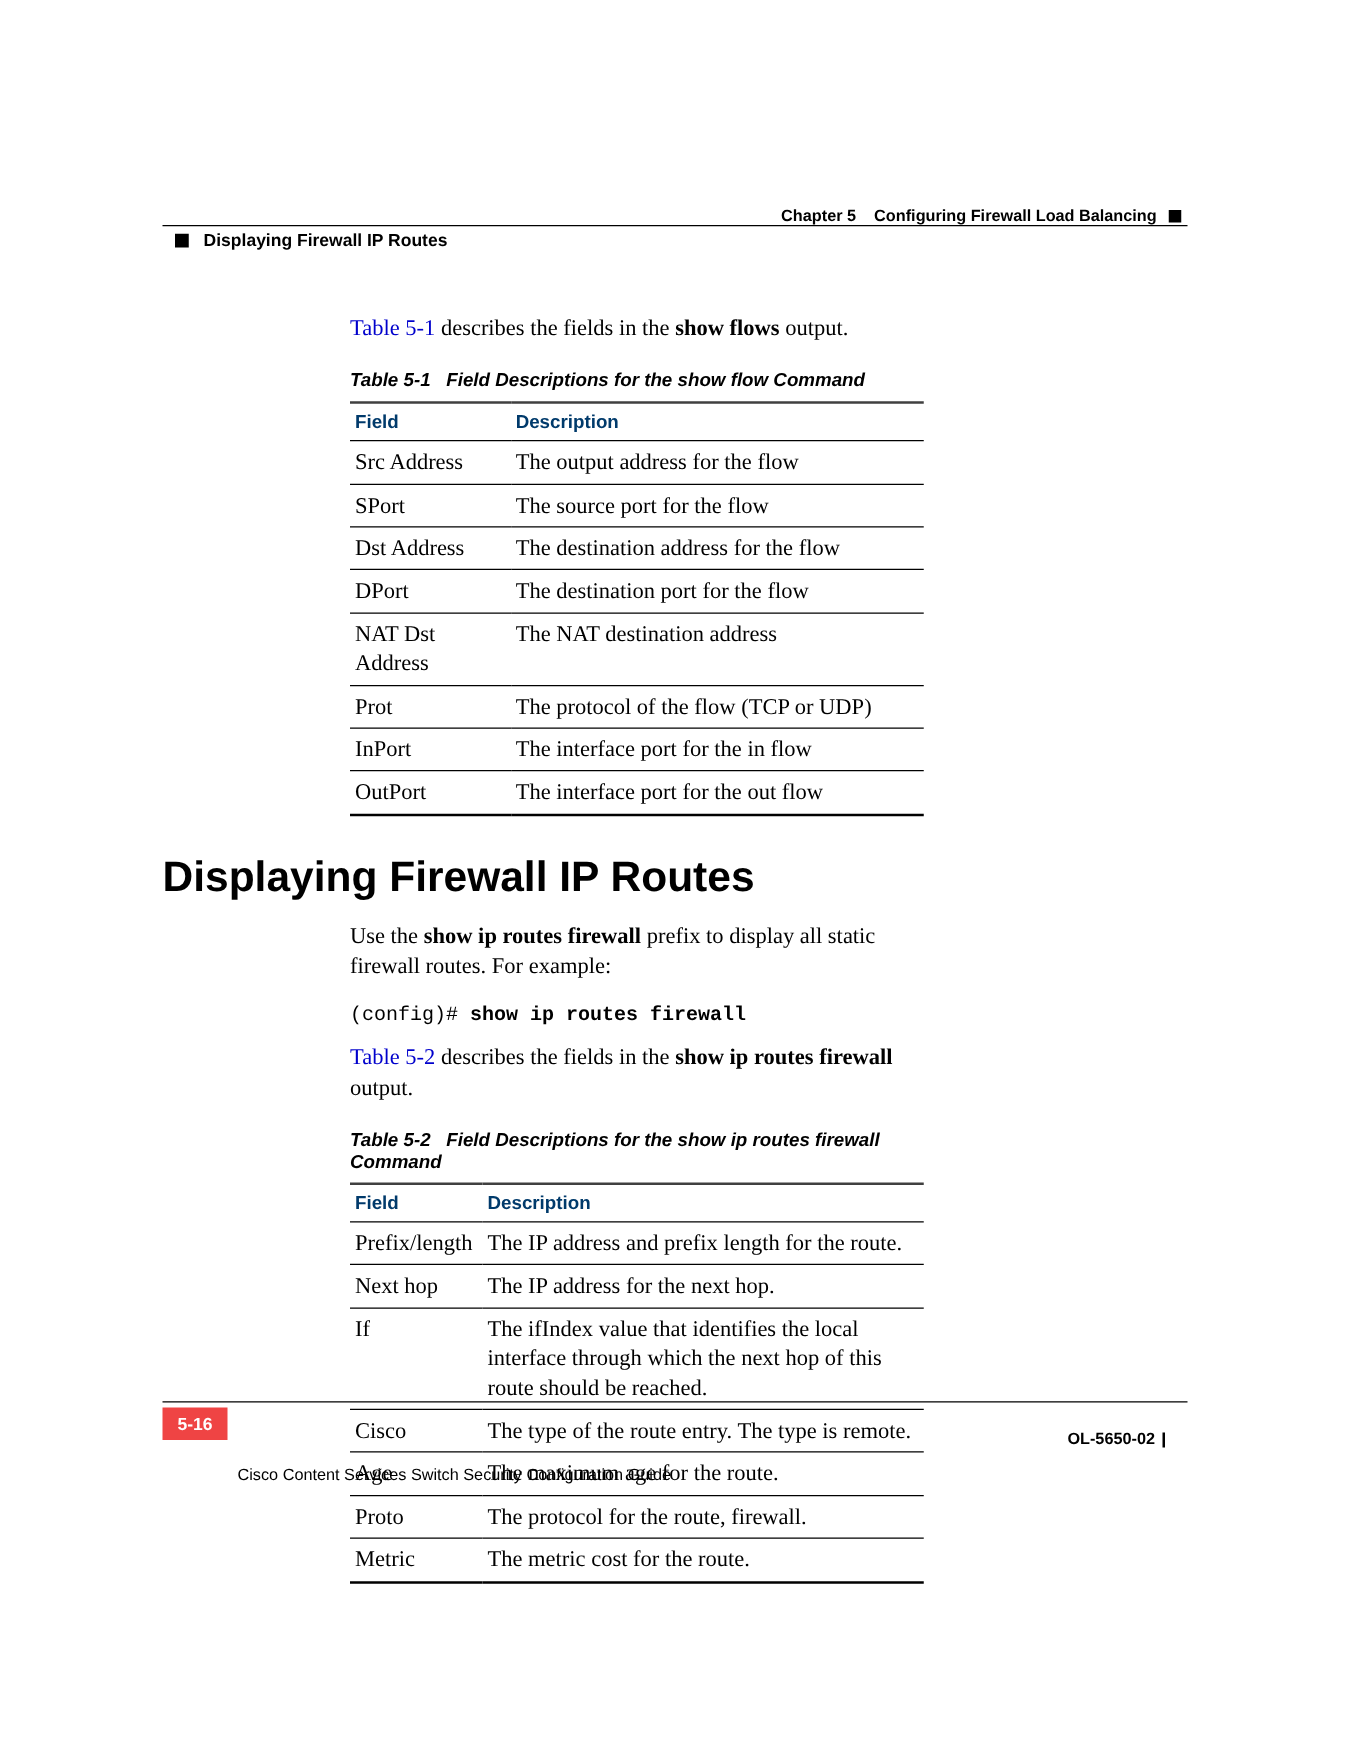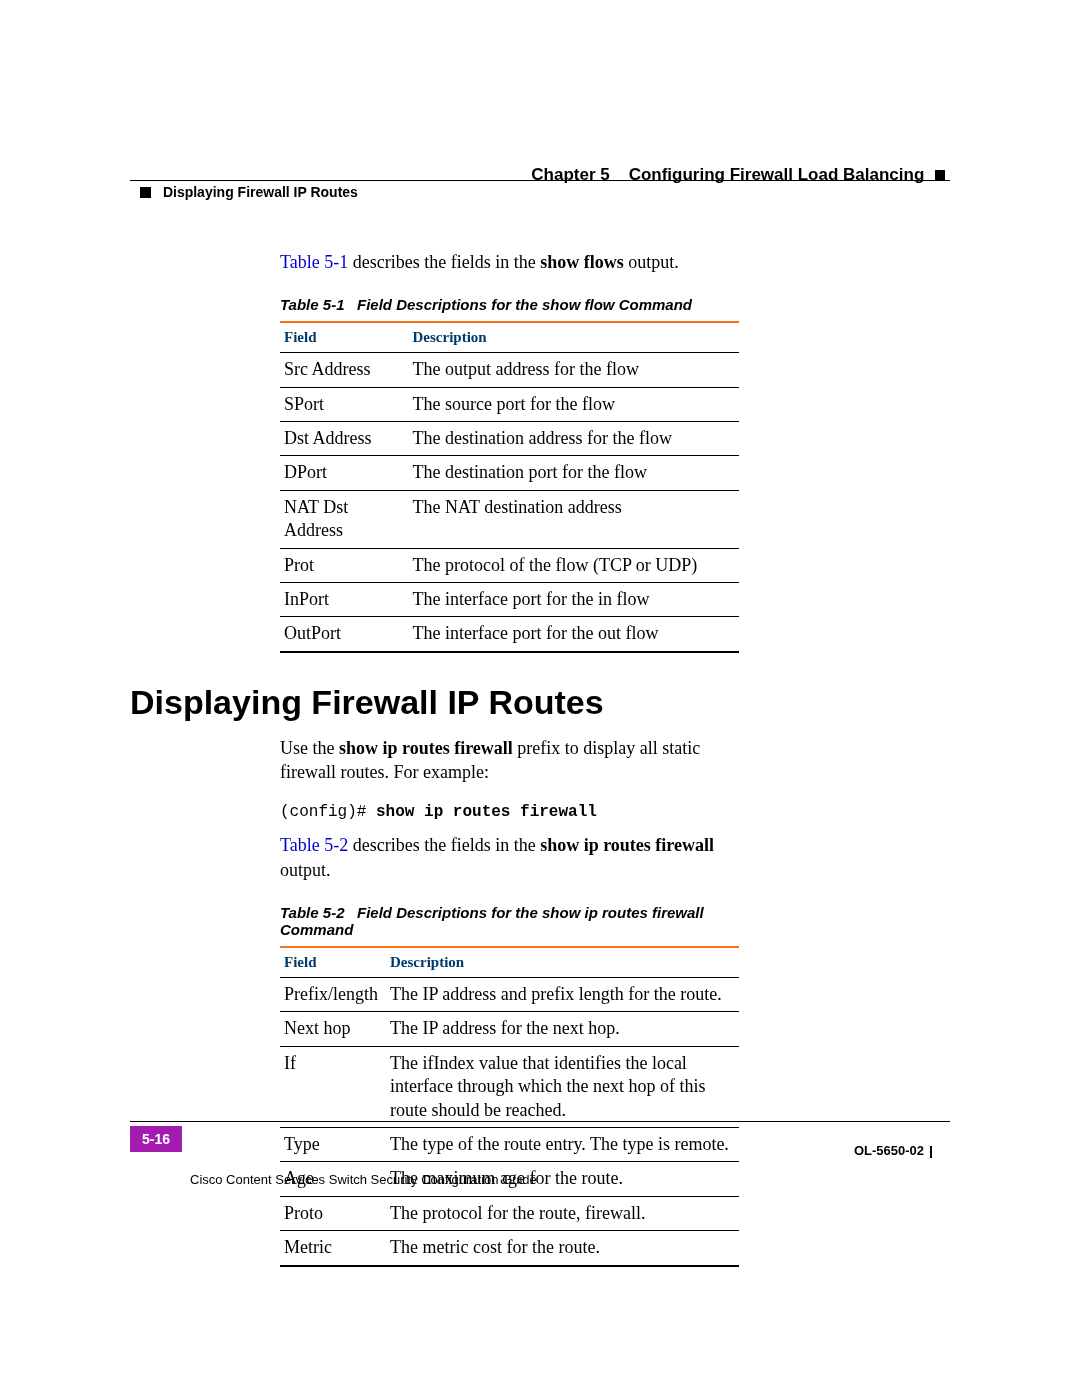--- a/index.html
+++ b/index.html
@@ -16,21 +16,21 @@
     box-sizing: border-box;
     padding: 160px 130px 0 130px;
     width: 869px;
   }
   .running-head {
     position: absolute;
     top: 165px;
     right: 135px;
     font-family: Arial, Helvetica, sans-serif;
     font-weight: bold;
-    font-size: 17px;
+    font-size: 13px;
   }
   .running-head .bar {
     display:inline-block;
     width:10px;height:10px;background:#000;
     vertical-align:middle;margin-left:6px;margin-bottom:2px;
   }
   .section-head {
     position:absolute;
     top:184px;left:140px;
     font-family: Arial, Helvetica, sans-serif;
@@ -64,25 +64,25 @@
     margin: 22px 0 8px 0;
   }
   table.data {
     border-collapse: collapse;
     width: 100%;
     font-size: 18px;
     margin-bottom: 30px;
   }
   table.data th {
     text-align: left;
-    font-family: Liberation Serif, serif;
+    font-family: Liberation Sans, sans-serif;
     font-weight: bold;
     font-size: 15px;
     color: #003a6b;
-    border-top: 2px solid #f97316;
+    border-top: 2px solid #404040;
     border-bottom: 1px solid #000;
     padding: 6px 8px 6px 4px;
   }
   table.data td {
     border-bottom: 1px solid #000;
     padding: 5px 8px 5px 4px;
     vertical-align: top;
     line-height:1.3;
     margin-top:48px;
   }
@@ -103,21 +103,21 @@
     position:absolute;left:130px;right:130px;top:1121px;
     border-top:1px solid #000;
   }
   .footer-title{
     position:absolute;top:1172px;left:190px;
     font-family: Arial, Helvetica, sans-serif;
     font-weight:normal;font-size:13px;
   }
   .page-num{
     position:absolute;top:1126px;left:130px;
-    background:#a21caf;color:#fff;
+    background:#ef4444;color:#fff;
     font-family: Arial, Helvetica, sans-serif;
     font-weight:bold;font-size:14px;
     padding:5px 12px;
   }
   .doc-id{
     position:absolute;top:1143px;right:148px;
     font-family: Arial, Helvetica, sans-serif;
     font-weight:bold;font-size:13px;
   }
   .doc-id .tick{
@@ -233,21 +233,21 @@
           </tr>
         <tr>
             <td>Next hop</td>
             <td>The IP address for the next hop.</td>
           </tr>
         <tr>
             <td>If</td>
             <td>The ifIndex value that identifies the local interface through which the next hop of this route should be reached.</td>
           </tr>
         <tr>
-            <td>Type</td>
+            <td>Cisco</td>
             <td>The type of the route entry. The type is remote.</td>
           </tr>
         <tr>
             <td>Age</td>
             <td>The maximum age for the route.</td>
           </tr>
         <tr>
             <td>Proto</td>
             <td>The protocol for the route, firewall.</td>
           </tr>

